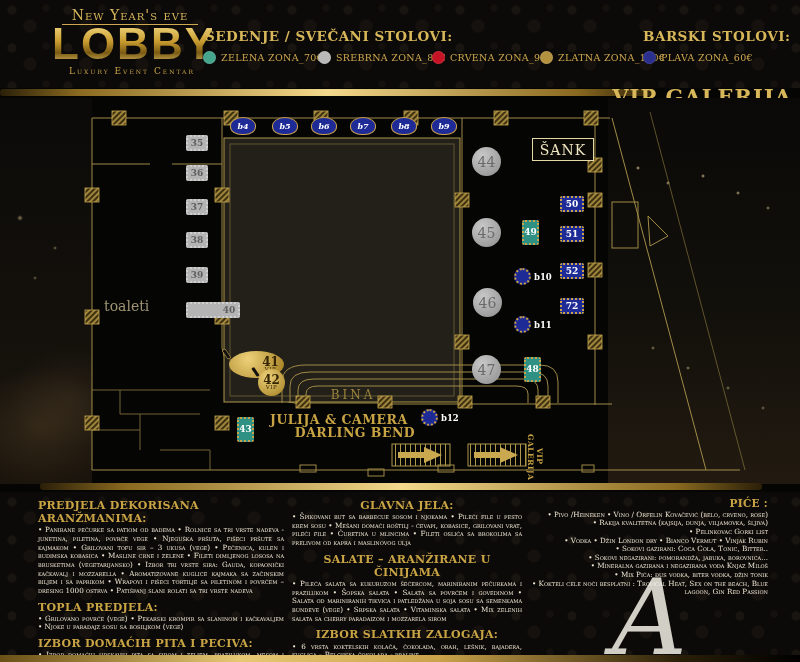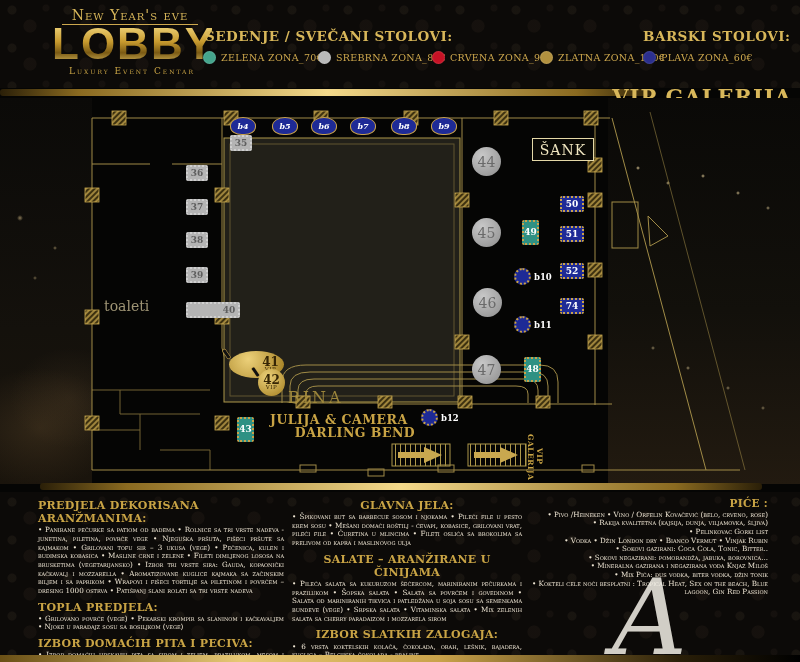--- a/index.html
+++ b/index.html
@@ -66,21 +66,21 @@
           flex-direction:column;color:#352505;}
   .t-gold .n{font-size:12px;font-weight:bold;}
   .t-gold .v{font-size:5.5px;letter-spacing:.5px;margin-top:-1px;}
   .bottle{position:absolute;width:3px;height:10px;background:#111;border-radius:1px;transform:rotate(-35deg);
           left:-4px;top:-2px;box-shadow:0 0 0 .5px #c9a24a;}
   .t-bar{background:#1e2a96;border:1.5px solid #c9a24a;border-radius:50% 50% 45% 45%;width:24px;height:16px;
          color:#fff;font-size:8px;font-style:italic;font-weight:bold;}
   #sank{left:532px;top:40px;width:60px;height:21px;border:1.5px solid #e5d9a8;display:flex;align-items:center;
         justify-content:center;color:#f0e6c0;font-size:14px;letter-spacing:1px;background:#0a0905;text-align:center;}
   #toaleti{left:104px;top:200px;color:#b9ad88;font-size:14px;opacity:.85;}
-  #bina{left:288px;top:290px;width:110px;text-align:left;color:#a88f3e;font-size:16px;letter-spacing:3px;opacity:.9;}
+  #bina{left:298px;top:290px;width:110px;text-align:center;color:#a88f3e;font-size:12px;letter-spacing:3px;opacity:.9;}
   #band1{left:270px;top:314px;width:170px;text-align:left;color:#c9a445;font-size:12.5px;font-weight:bold;letter-spacing:.5px;}
   #band2{left:270px;top:327px;width:170px;text-align:center;color:#c9a445;font-size:12.5px;font-weight:bold;letter-spacing:.5px;}
   #vip-vert{left:526px;top:336px;color:#c9a445;font-size:7.5px;font-weight:bold;letter-spacing:.5px;
             writing-mode:vertical-rl;text-align:center;height:44px;}
   
   #footer{left:0;top:492px;width:800px;height:170px;}
   .mcol{position:absolute;color:#efe6d4;font-size:7.2px;line-height:1.2;font-variant:small-caps;}
   .mcol h3{margin:5px 0 1px 0;font-size:11px;color:#c9a445;letter-spacing:.3px;font-weight:bold;}
   .mcol .body{text-align:justify;}
   #mcol-left{left:38px;top:2px;width:246px;}
@@ -227,36 +227,36 @@
     <div id="band2" class="abs">DARLING BEND</div>
     <div id="vip-vert" class="abs">VIP GALERIJA</div>
 
     <div class="tbl t-bar" style="left:230px;top:19px;">b4</div>
     <div class="tbl t-bar" style="left:272px;top:19px;">b5</div>
     <div class="tbl t-bar" style="left:311px;top:19px;">b6</div>
     <div class="tbl t-bar" style="left:350px;top:19px;">b7</div>
     <div class="tbl t-bar" style="left:391px;top:19px;">b8</div>
     <div class="tbl t-bar" style="left:431px;top:19px;">b9</div>
 
-    <div class="tbl t-sil" style="left:186px;top:37px;margin-left:44px;">35</div>
+    <div class="tbl t-sil" style="left:186px;top:37px;">35</div>
     <div class="tbl t-sil" style="left:186px;top:67px;">36</div>
     <div class="tbl t-sil" style="left:186px;top:101px;">37</div>
     <div class="tbl t-sil" style="left:186px;top:134px;">38</div>
     <div class="tbl t-sil" style="left:186px;top:169px;">39</div>
     <div class="tbl t-sil" style="left:186px;top:204px;padding-left:32px;">40</div>
 
     <div class="tbl t-silround" style="left:472px;top:49px;">44</div>
     <div class="tbl t-silround" style="left:472px;top:120px;">45</div>
     <div class="tbl t-silround" style="left:473px;top:190px;">46</div>
     <div class="tbl t-silround" style="left:472px;top:257px;">47</div>
 
     <div class="tbl t-blue" style="left:560px;top:98px;">50</div>
     <div class="tbl t-blue" style="left:560px;top:128px;">51</div>
     <div class="tbl t-blue" style="left:560px;top:165px;">52</div>
-    <div class="tbl t-blue" style="left:560px;top:200px;">74</div>
+    <div class="tbl t-blue" style="left:560px;top:200px;">72</div>
 
     <div class="tbl t-teal" style="left:522px;top:122px;">49</div>
     <div class="tbl t-teal" style="left:524px;top:259px;">48</div>
     <div class="tbl t-teal" style="left:237px;top:319px;">43</div>
 
     <div class="t-broundwrap" style="left:514px;top:170px;">
       <span class="t-bround"></span>
       <span class="t-bround-lbl">b10</span>
     </div>
     <div class="t-broundwrap" style="left:514px;top:218px;">

